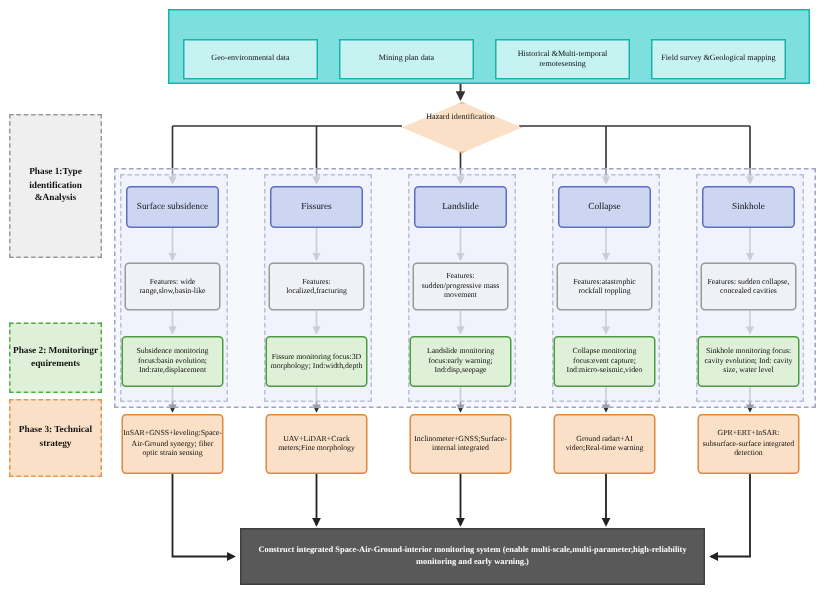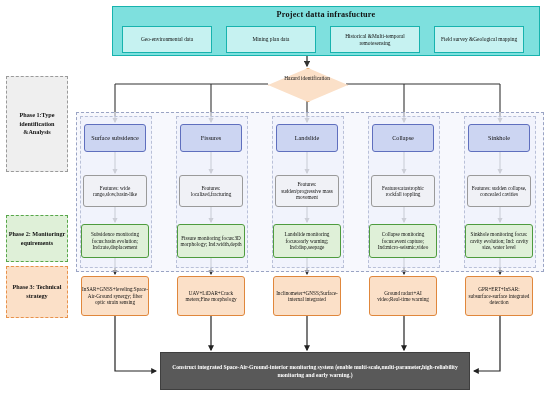--- a/index.html
+++ b/index.html
@@ -148,21 +148,20 @@
     <path d="M115,316 L115,371 L156,371" stroke="#222" stroke-width="1.2" fill="none" marker-end="url(#ahw)"></path>
 
     <path d="M211,316 L211,350" stroke="#222" stroke-width="1.2" fill="none" marker-end="url(#ahw)"></path>
     <path d="M307,316 L307,350" stroke="#222" stroke-width="1.2" fill="none" marker-end="url(#ahw)"></path>
     <path d="M404,316 L404,350" stroke="#222" stroke-width="1.2" fill="none" marker-end="url(#ahw)"></path>
 
     <path d="M500,316 L500,371 L474,371" stroke="#222" stroke-width="1.2" fill="none" marker-end="url(#ahw)"></path>
   </svg>
 
   <div class="infra">
-    <div class="infra-title">Project datta infrasfucture</div>
     <div class="infra-box" id="infra0">Geo-environmental data</div>
     <div class="infra-box" id="infra1">Mining plan data</div>
     <div class="infra-box" id="infra2">Historical &amp;Multi-temporal remotesensing</div>
     <div class="infra-box" id="infra3">Field survey &amp;Geological mapping</div>
   </div>
 
   <div class="diamond">
     <div class="shape"></div>
     <div class="txt">Hazard identification</div>
   </div>

